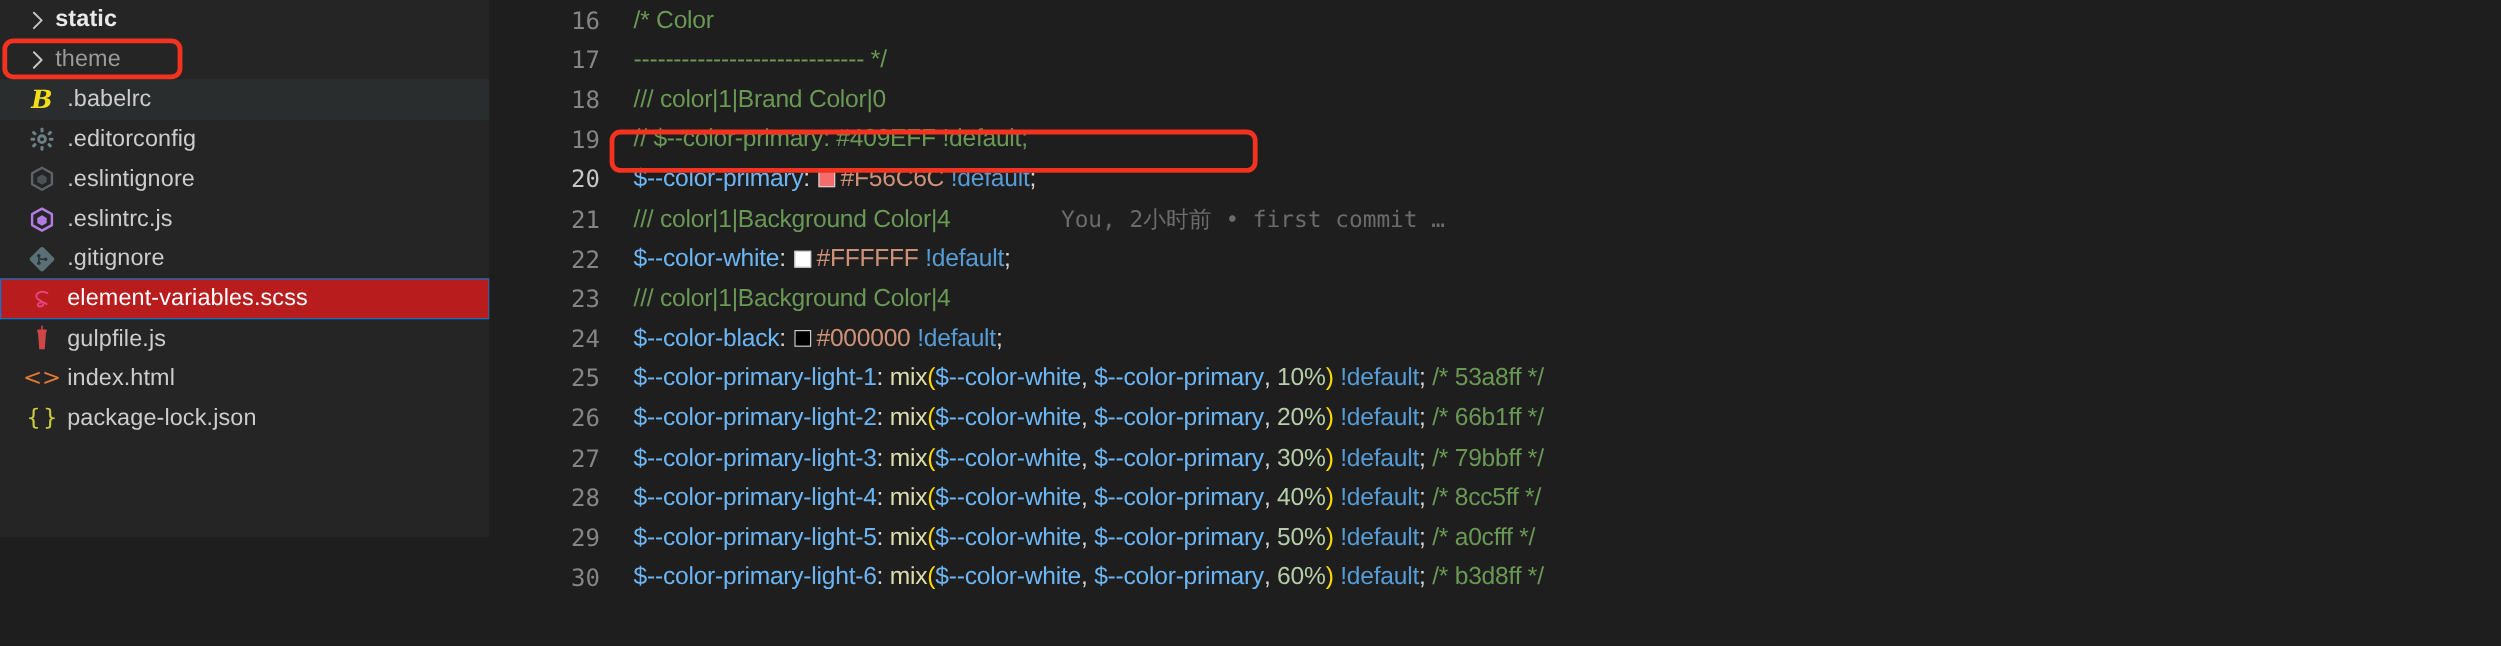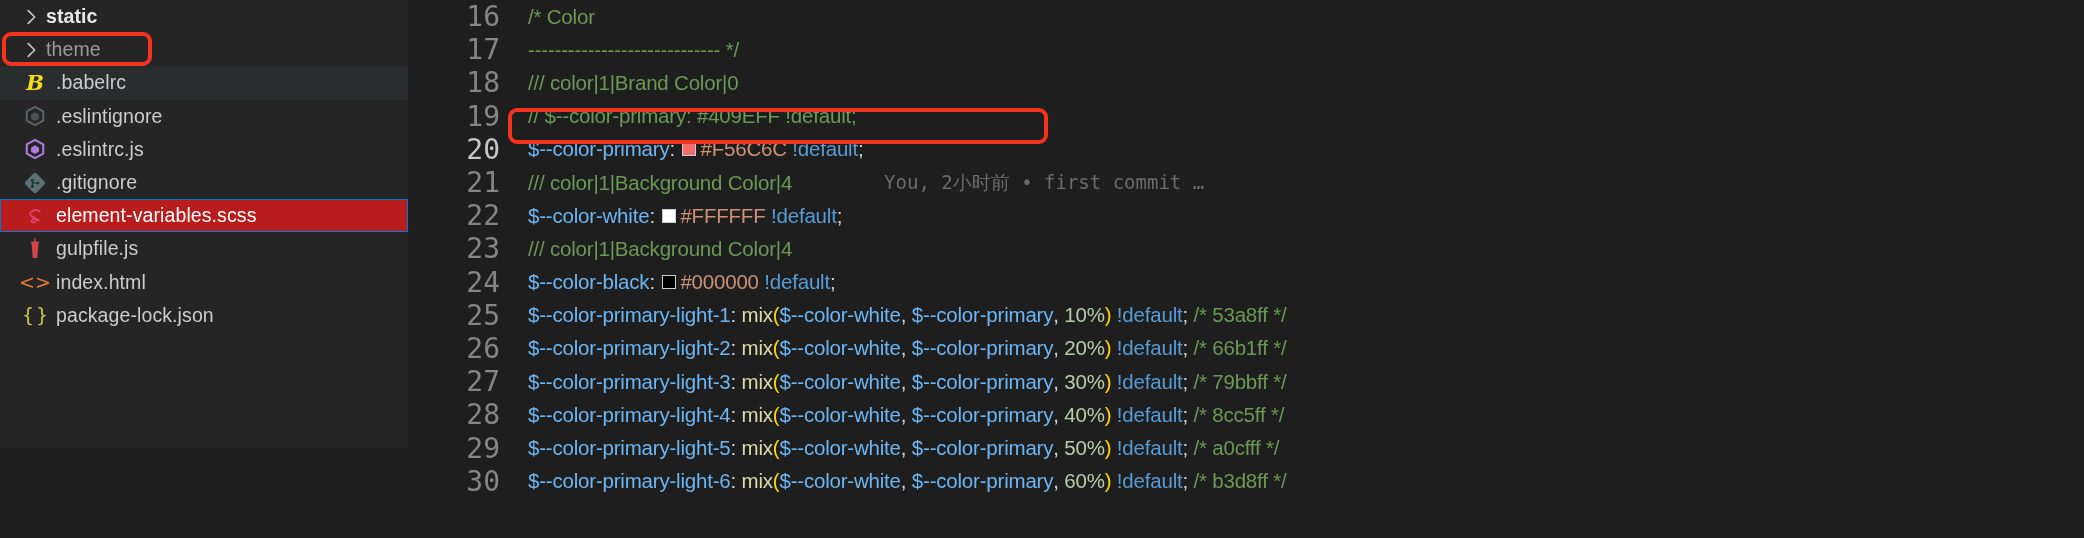--- a/index.html
+++ b/index.html
@@ -49,21 +49,21 @@
 
   
   #editor {
     flex:1 1 auto; height:538px; background:#1e1e1e; position:relative; overflow:hidden;
   }
   .code-row {
     height:33.2px; display:flex; align-items:center; white-space:pre; position:relative;
   }
   .lnum {
     width:120px; flex:0 0 120px; text-align:right; padding-right:28px;
-    color:#858585; font-size:28px;
+    color:#858585; font-size:20px;
     font-family:"DejaVu Sans Mono", monospace;
   }
   .lnum.cur { color:#c6c6c6; }
   .ctext {
     font-family:Liberation Sans, sans-serif; font-size:20.5px;
     letter-spacing:-0.2px; color:#d4d4d4; display:flex; align-items:center;
   }
   .cm  { color:#6A9955; }   
   .va  { color:#6cb6f5; }   
   .pu  { color:#d4d4d4; }   
@@ -110,20 +110,38 @@
               <path d="M9 5 L16 12 L9 19" fill="none" stroke="#c5c5c5" stroke-width="1.8" stroke-linecap="round" stroke-linejoin="round"></path>
             </svg>
           </span>
           <span class="flabel">theme</span>
         </div>
         <div class="tree-row hovered">
           <span class="ficon">
             <span class="icon-txt" style="color:#f5de19;font-style:italic;font-family:'DejaVu Serif',serif;font-size:21px;">B</span>
           </span>
           <span class="flabel">.babelrc</span>
+        </div>
+        <div class="tree-row">
+          <span class="ficon">
+            <svg width="22" height="22" viewBox="0 0 24 24">
+              <circle cx="12" cy="12" r="3.1" fill="none" stroke="#6d8086" stroke-width="2.6"></circle>
+              <g fill="#6d8086">
+                <rect x="10.6" y="1.6" width="2.8" height="4.2" rx="1"></rect>
+                <rect x="10.6" y="18.2" width="2.8" height="4.2" rx="1"></rect>
+                <rect x="1.6" y="10.6" width="4.2" height="2.8" rx="1"></rect>
+                <rect x="18.2" y="10.6" width="4.2" height="2.8" rx="1"></rect>
+                <rect x="3.6" y="4.4" width="2.8" height="4.2" rx="1" transform="rotate(-45 5 6.5)"></rect>
+                <rect x="17.6" y="15.4" width="2.8" height="4.2" rx="1" transform="rotate(-45 19 17.5)"></rect>
+                <rect x="3.6" y="15.4" width="2.8" height="4.2" rx="1" transform="rotate(45 5 17.5)"></rect>
+                <rect x="17.6" y="4.4" width="2.8" height="4.2" rx="1" transform="rotate(45 19 6.5)"></rect>
+              </g>
+            </svg>
+          </span>
+          <span class="flabel">.editorconfig</span>
         </div>
         <div class="tree-row">
           <span class="ficon">
             <svg width="22" height="22" viewBox="0 0 24 24">
               <path d="M12 2 L21 7 L21 17 L12 22 L3 17 L3 7 Z" fill="none" stroke="#5a6468" stroke-width="2.2" stroke-linejoin="round"></path>
               <path d="M12 8 L16.3 10.5 L16.3 15 L12 17.5 L7.7 15 L7.7 10.5 Z" fill="#4a5458"></path>
             </svg>
           </span>
           <span class="flabel">.eslintignore</span>
         </div>

